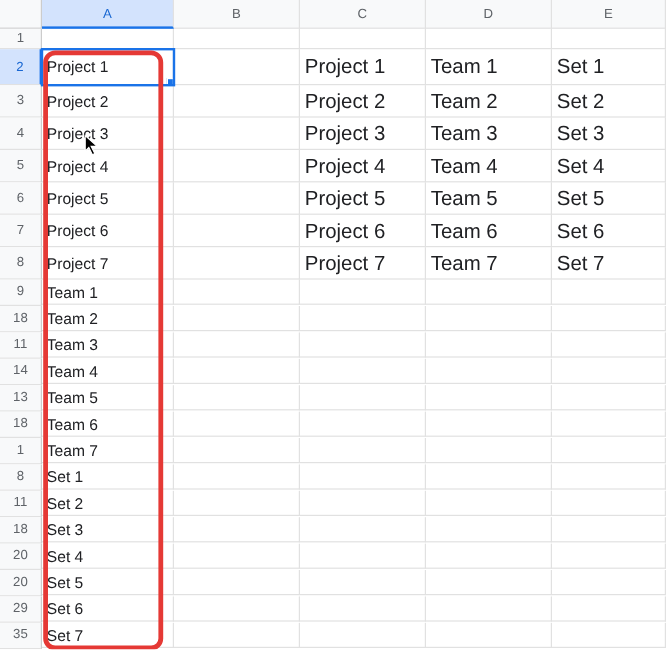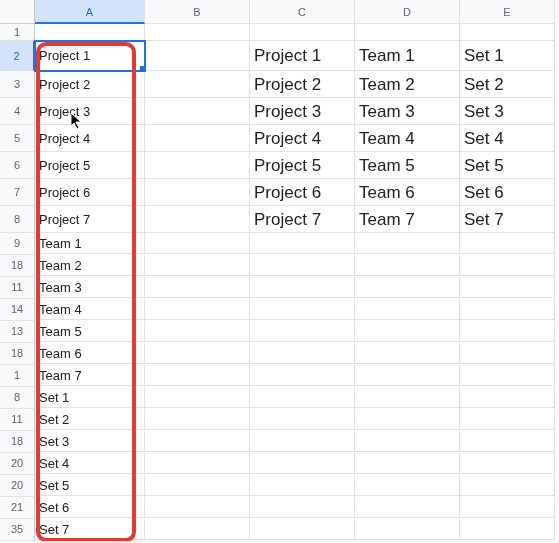--- a/index.html
+++ b/index.html
@@ -246,21 +246,21 @@
       <div class="cell"></div>
       <div class="cell"></div>
 
   <div class="rowhdr">20</div>
   <div class="cell">Set 5</div>
   <div class="cell"></div>
       <div class="cell"></div>
       <div class="cell"></div>
       <div class="cell"></div>
 
-  <div class="rowhdr">21</div>
+  <div class="rowhdr">29</div>
   <div class="cell">Set 6</div>
   <div class="cell"></div>
       <div class="cell"></div>
       <div class="cell"></div>
       <div class="cell"></div>
 
   <div class="rowhdr">35</div>
   <div class="cell">Set 7</div>
   <div class="cell"></div>
       <div class="cell"></div>

